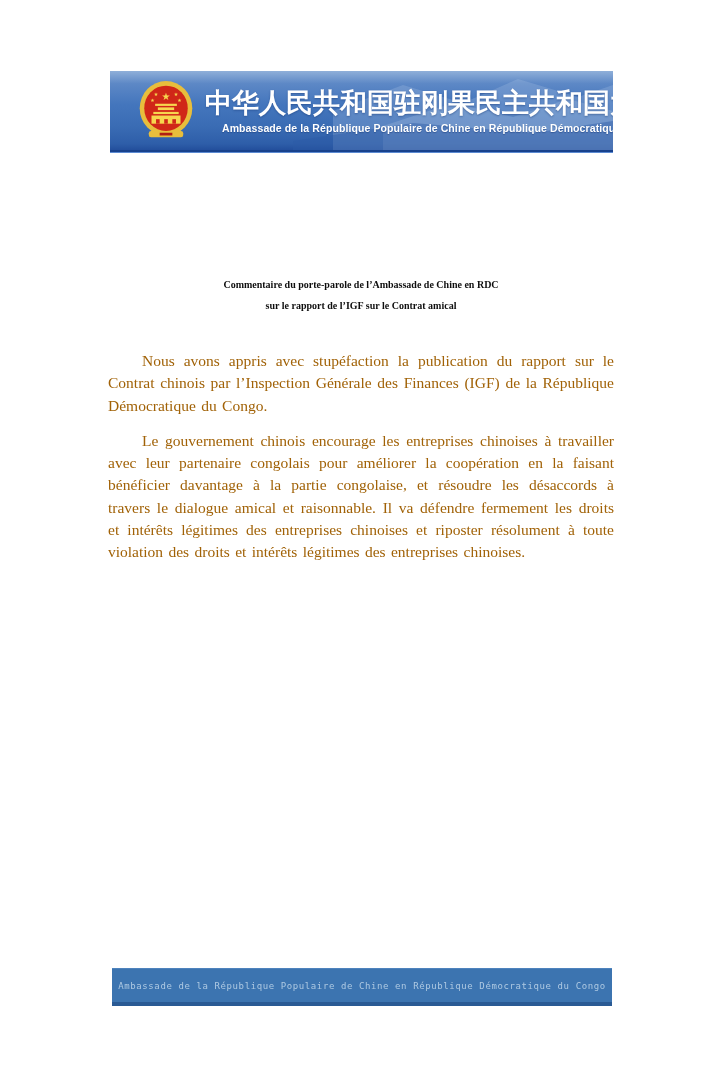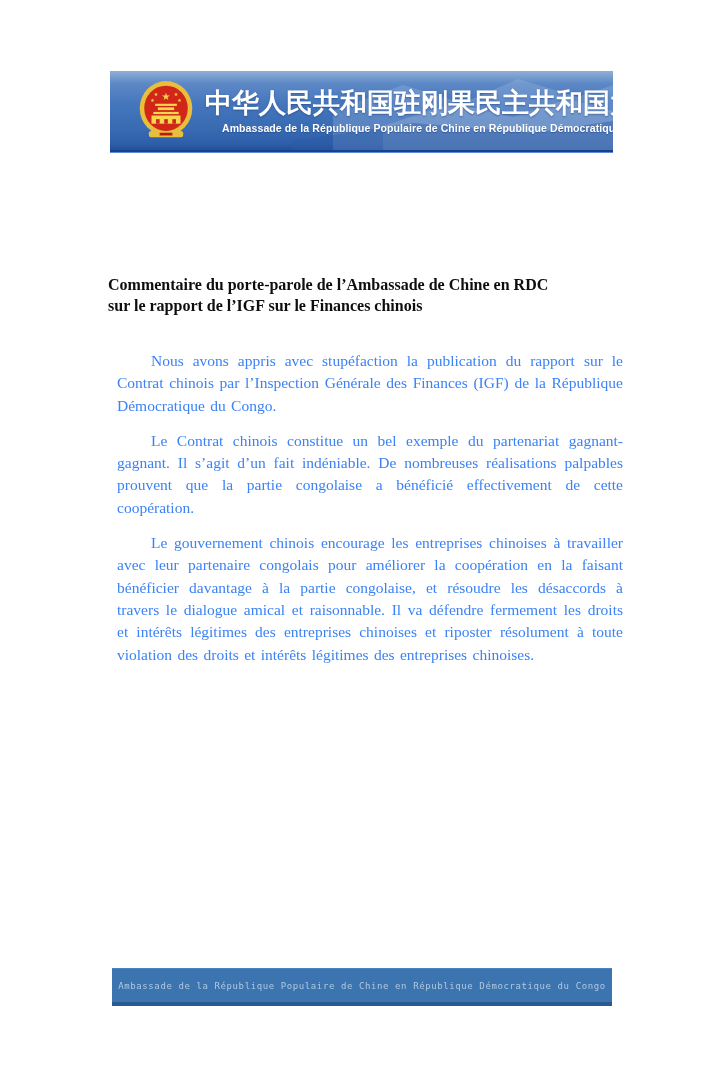--- a/index.html
+++ b/index.html
@@ -69,38 +69,37 @@
     white-space: nowrap;
     text-shadow: 0 1px 1px rgba(20,50,110,0.45);
   }
 
   
   .doc-title {
     position: absolute;
     top: 274px;
     left: 108px;
     width: 506px;
-    text-align: left;
+    text-align: center;
     font-weight: bold;
-    font-size: 16px;
+    font-size: 10px;
     line-height: 21px;
     color: #0e0e0e;
   }
 
   
   .doc-body {
     position: absolute;
     top: 350px;
     left: 108px;
     width: 506px;
     font-size: 15.5px;
     line-height: 22.3px;
-    color: #3b82f6;
+    color: #a16207;
     text-align: justify;
-    margin-left: 9px;
   }
   .doc-body p {
     text-indent: 34px;
     margin-bottom: 13px;
     word-spacing: 1.5px;
   }
 
   
   .footer {
     position: absolute;
@@ -155,24 +154,23 @@
   </div>
 
   <div class="banner-text">
     <div class="banner-title-zh">中华人民共和国驻刚果民主共和国大使馆</div>
     <div class="banner-subtitle-fr">Ambassade de la République Populaire de Chine en République Démocratique du Congo</div>
   </div>
 </div>
 
 <div class="doc-title">
   <div>Commentaire du porte-parole de l’Ambassade de Chine en RDC</div>
-  <div>sur le rapport de l’IGF sur le Finances chinois</div>
+  <div>sur le rapport de l’IGF sur le Contrat amical</div>
 </div>
 
 <div class="doc-body">
   <p>Nous avons appris avec stupéfaction la publication du rapport sur le Contrat chinois par l’Inspection Générale des Finances (IGF) de la République Démocratique du Congo.</p>
-  <p>Le Contrat chinois constitue un bel exemple du partenariat gagnant-gagnant. Il s’agit d’un fait indéniable. De nombreuses réalisations palpables prouvent que la partie congolaise a bénéficié effectivement de cette coopération.</p>
   <p>Le gouvernement chinois encourage les entreprises chinoises à travailler avec leur partenaire congolais pour améliorer la coopération en la faisant bénéficier davantage à la partie congolaise, et résoudre les désaccords à travers le dialogue amical et raisonnable. Il va défendre fermement les droits et intérêts légitimes des entreprises chinoises et riposter résolument à toute violation des droits et intérêts légitimes des entreprises chinoises.</p>
 </div>
 
 <div class="footer">
   <span class="footer-text">Ambassade de la République Populaire de Chine en République Démocratique du Congo</span>
 </div>
 
 </body></html>

